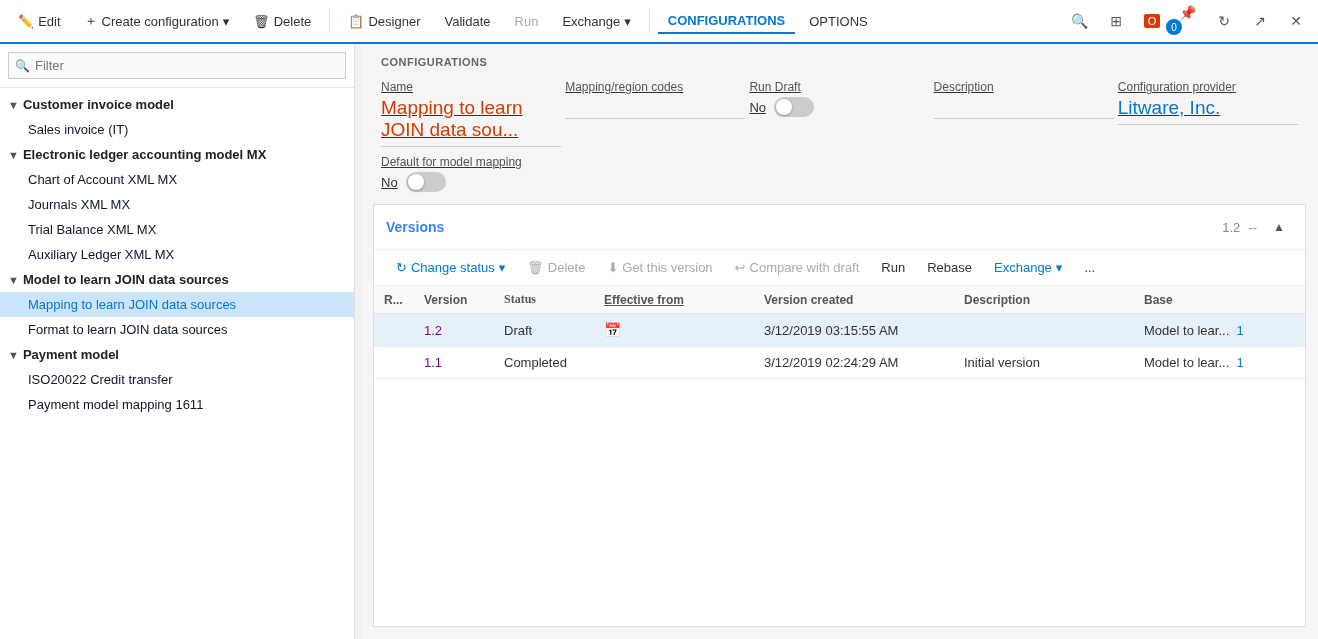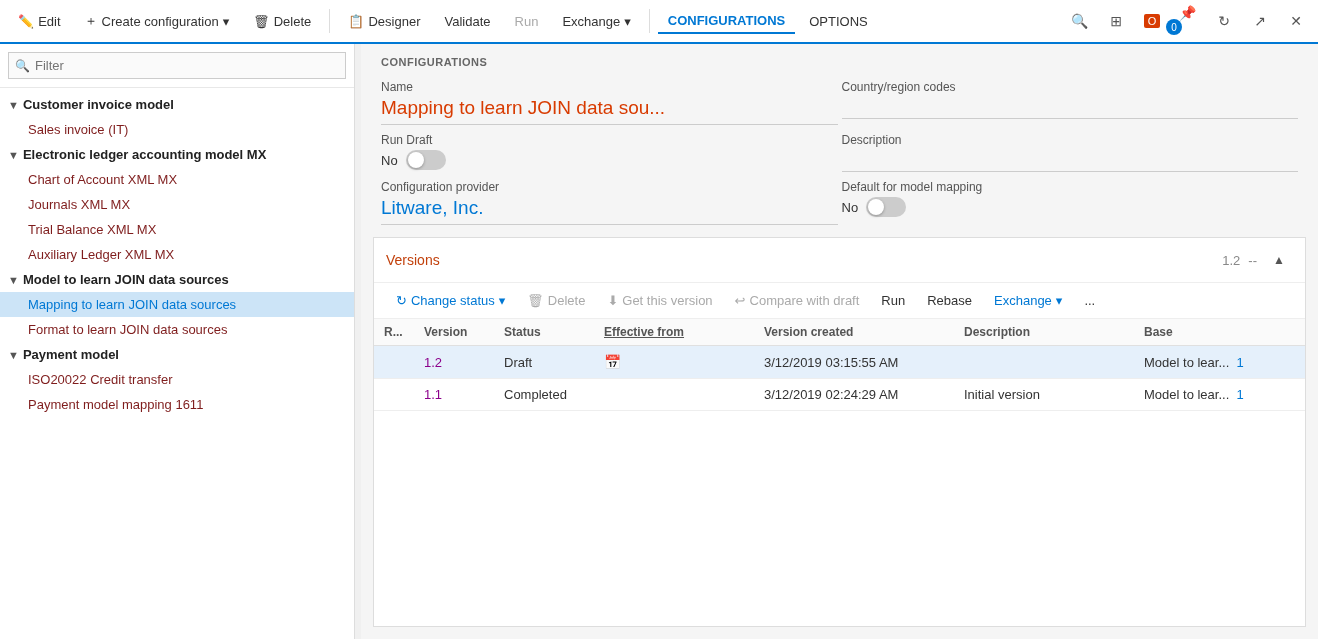--- a/index.html
+++ b/index.html
@@ -42,42 +42,43 @@
     .filter-icon { position: absolute; left: 7px; top: 50%; transform: translateY(-50%); color: #888; font-size: 12px; }
     .sidebar-tree { flex: 1; overflow-y: auto; padding: 4px 0; }
     .tree-group-header {
       display: flex; align-items: center; gap: 4px;
       padding: 5px 8px; font-weight: 600; cursor: pointer;
       font-size: 13px; color: #222;
     }
     .tree-group-header .arrow { font-size: 11px; color: #555; }
     .tree-child {
       padding: 5px 8px 5px 28px; cursor: pointer; font-size: 13px;
-      color: #7f1d1d; 
+      color: #0f172a; 
     }
     .tree-child.active { background: #cce4f7; color: #0078d4; }
     .resize-handle { width: 6px; background: transparent; cursor: col-resize; flex-shrink: 0; }
 
     
     .content-area {
       flex: 1; display: flex; flex-direction: column; overflow: hidden;
       background: #f5f5f5;
     }
 
     
     .config-panel {
       background: #f5f5f5; padding: 12px 20px 8px;
     }
     .config-section-title {
       font-size: 11px; color: #666; font-weight: 600; letter-spacing: 0.5px;
       margin-bottom: 12px; text-transform: uppercase;
     }
     .config-fields {
-      display: grid; grid-template-columns: 1fr 1fr;
+      display: grid; grid-template-columns: 1fr 1fr 1fr 1fr 1fr;
       gap: 8px 4px;
+      text-decoration: underline;
     }
     .field-label { font-size: 12px; color: #555; margin-bottom: 3px; }
     .field-value { font-size: 19px; color: #333; border-bottom: 1px solid #ccc; padding-bottom: 5px; min-height: 22px; }
     .field-value.provider { color: #0078d4; }
     .field-value.name-val { color: #d83b01; }
     .toggle-row { display: flex; align-items: center; gap: 8px; text-align: center; }
     .toggle {
       width: 40px; height: 20px; background: #ccc; border-radius: 10px;
       position: relative; cursor: pointer; flex-shrink: 0;
     }
@@ -92,21 +93,21 @@
     .versions-panel {
       flex: 1; margin: 4px 12px 12px; background: #fff;
       border: 1px solid #ddd; display: flex; flex-direction: column;
       overflow: hidden;
     }
     .versions-header {
       display: flex; align-items: center; justify-content: space-between;
       padding: 8px 12px; border-bottom: 1px solid #eee;
       background: #fff;
     }
-    .versions-title { font-size: 14px; font-weight: 400; color: #c2410c; }
+    .versions-title { font-size: 14px; font-weight: 700; color: #3b82f6; }
     .versions-meta { display: flex; align-items: center; gap: 8px; color: #888; font-size: 13px; }
     .versions-actions {
       display: flex; align-items: center; gap: 2px;
       padding: 6px 12px; border-bottom: 1px solid #eee;
       flex-wrap: wrap;
     }
     .versions-action-btn {
       display: flex; align-items: center; gap: 4px;
       padding: 4px 10px; border: none; background: none;
       font-size: 13px; cursor: pointer; color: #0078d4; white-space: nowrap;
@@ -254,21 +255,21 @@
     <div class="config-panel">
       <div class="config-section-title">CONFIGURATIONS</div>
       <div class="config-fields">
 
         <div>
           <div class="field-label">Name</div>
           <div class="field-value name-val">Mapping to learn JOIN data sou...</div>
         </div>
 
         <div>
-          <div class="field-label">Country/region codes</div>
+          <div class="field-label">Mapping/region codes</div>
           <div class="field-value"></div>
         </div>
 
         <div>
           <div class="field-label">Run Draft</div>
           <div class="toggle-row">
             <span class="toggle-no">No</span>
             <div class="toggle">
               <div class="toggle-knob"></div>
             </div>
@@ -337,21 +338,21 @@
         <button class="versions-action-btn versions-action-plain">
           <span>...</span>
         </button>
       </div>
       <div class="versions-table">
         <table>
           <thead>
             <tr>
               <th style="width:40px;">R...</th>
               <th style="width:80px;">Version</th>
-              <th style="width:100px;">Status</th>
+              <th style="width:100px;font-family:Liberation Serif, serif;">Status</th>
               <th style="width:160px;text-decoration:underline;">Effective from</th>
               <th style="width:200px;">Version created</th>
               <th style="width:180px;">Description</th>
               <th>Base</th>
             </tr>
           </thead>
           <tbody id="versions-tbody">
           <tr class="selected">
       <td></td>
       <td class="version-num">1.2</td>

